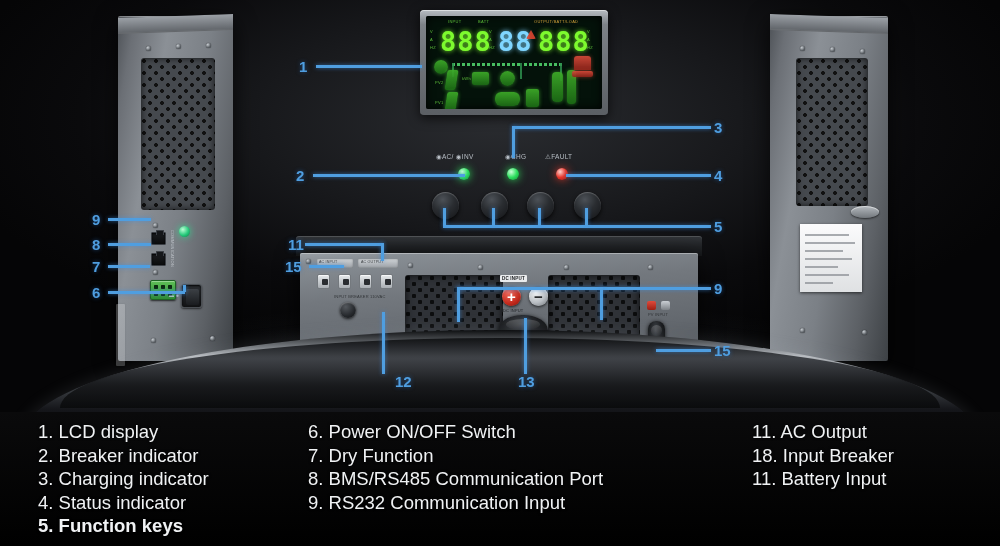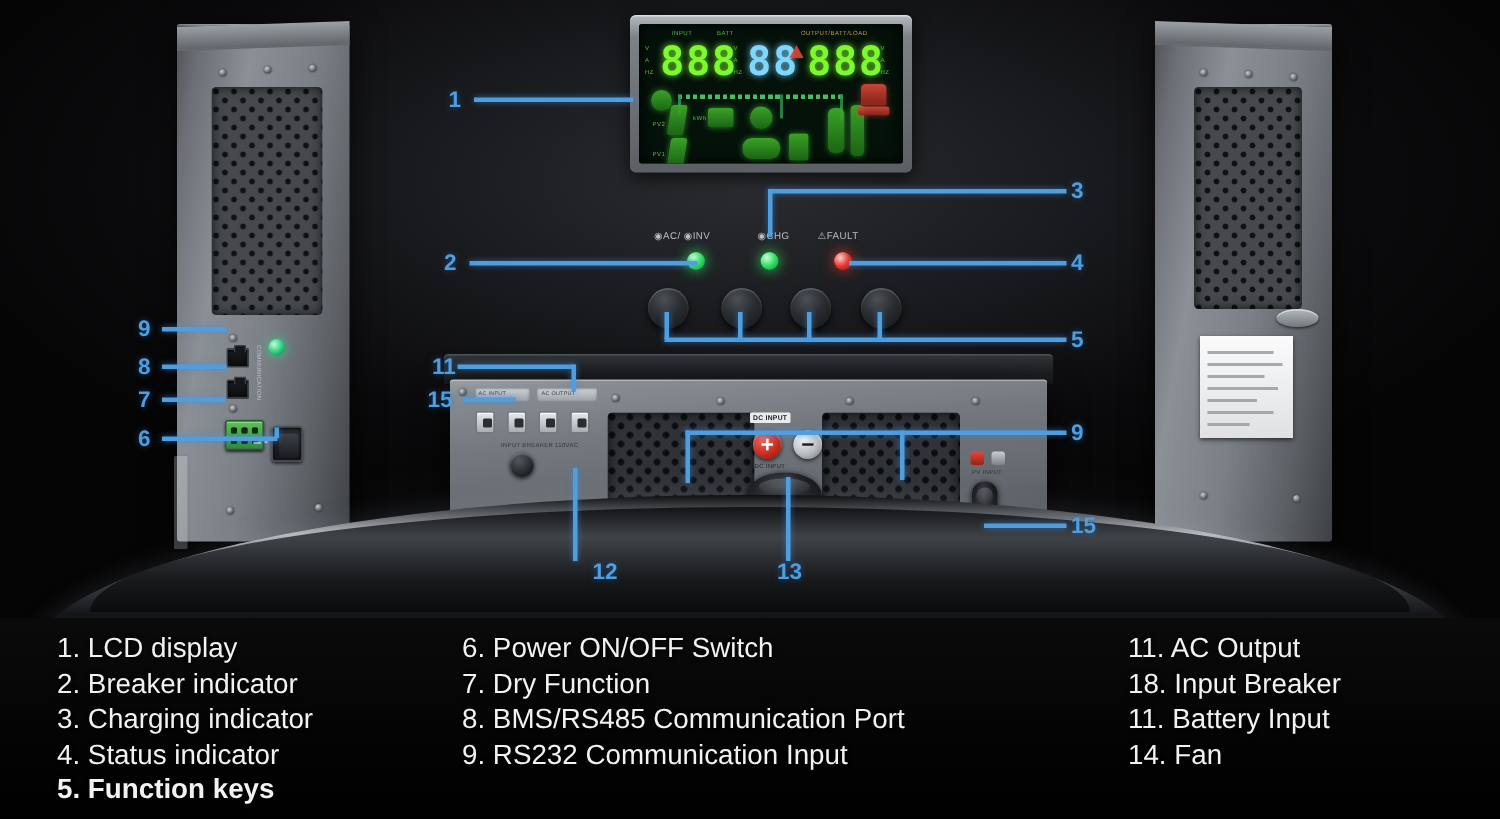--- a/index.html
+++ b/index.html
@@ -534,15 +534,14 @@
   <ul class="legend-col" id="col2">
       <li><span class="n">6.</span><span> Power ON/OFF Switch</span></li>
       <li><span class="n">7.</span><span> Dry Function</span></li>
       <li><span class="n">8.</span><span> BMS/RS485 Communication Port</span></li>
       <li><span class="n">9.</span><span> RS232 Communication Input</span></li>
     </ul>
   <ul class="legend-col" id="col3">
       <li><span class="n">11.</span><span> AC Output</span></li>
       <li><span class="n">18.</span><span> Input Breaker</span></li>
       <li><span class="n">11.</span><span> Battery Input</span></li>
-      <li><span class="n">14.</span><span> Fan</span></li>
     </ul>
 </div>
 
 </body></html>

